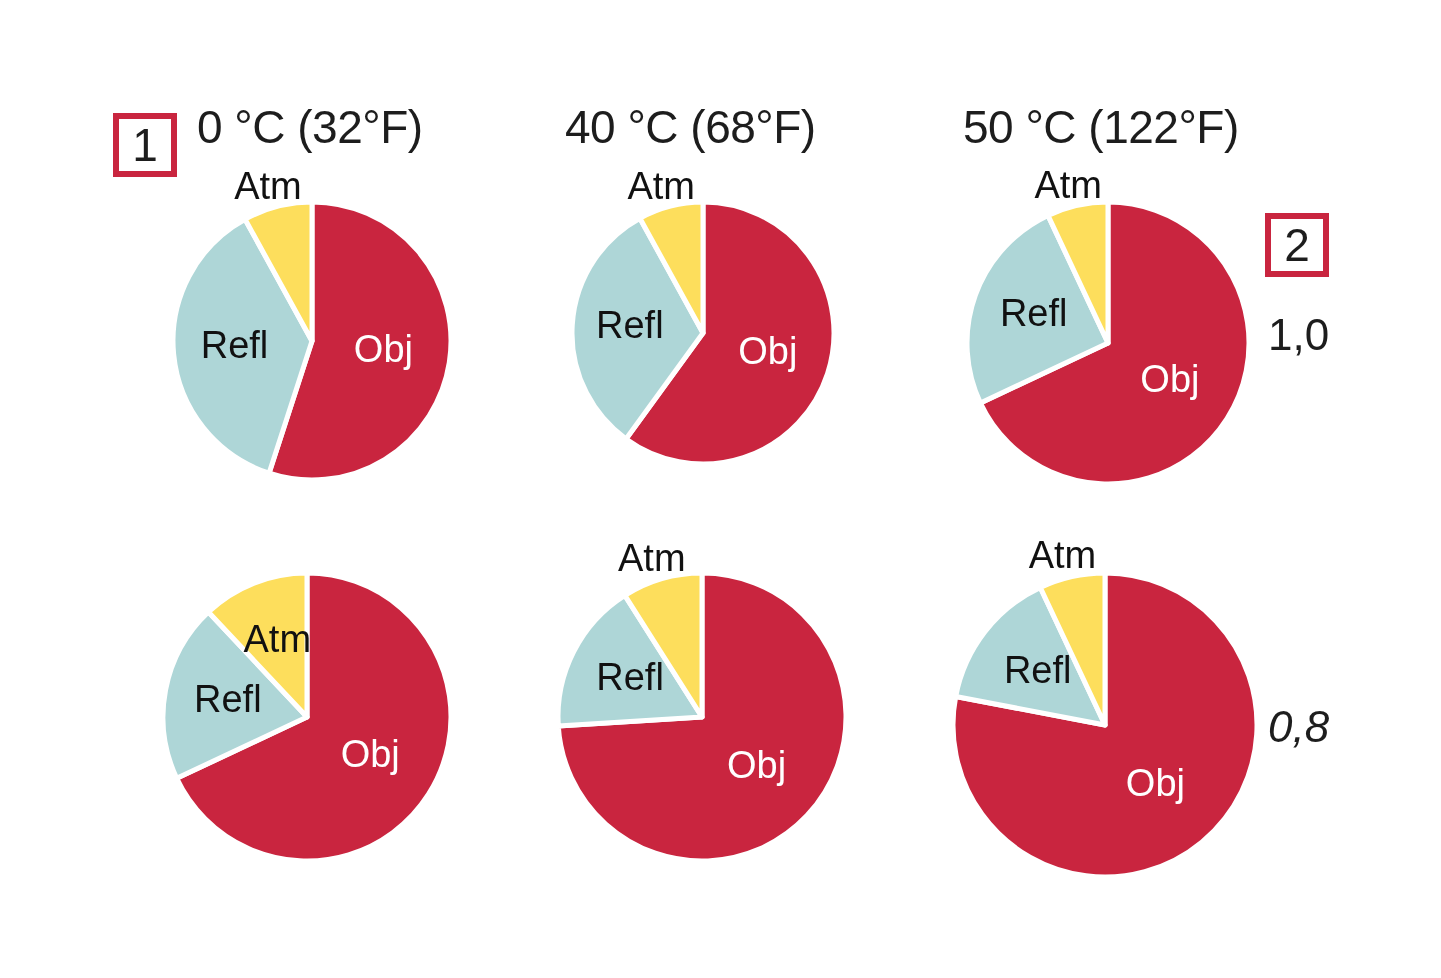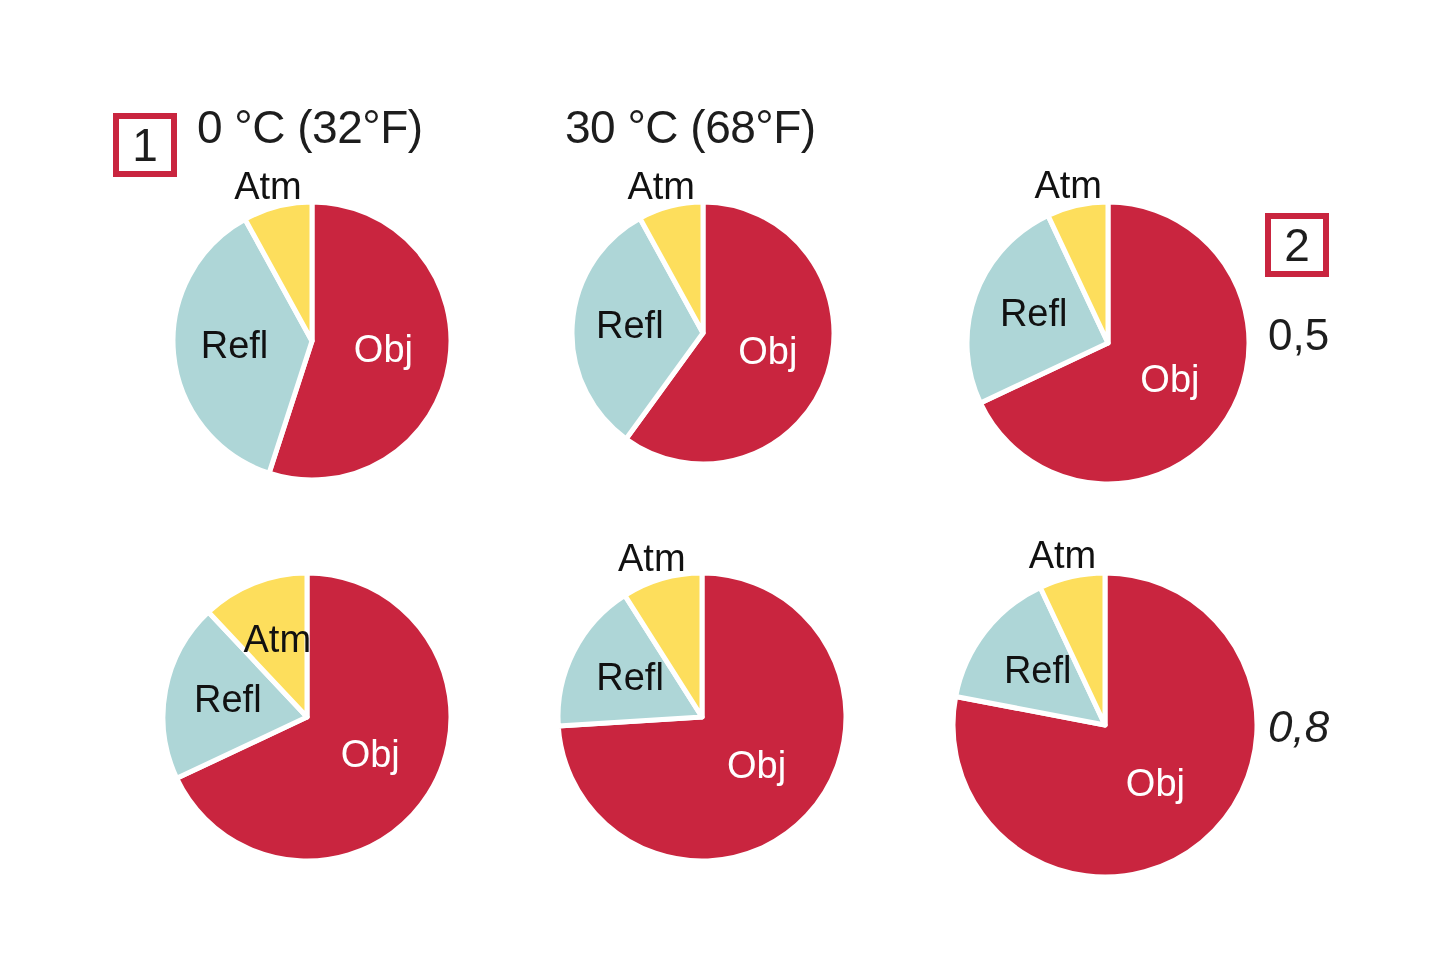--- a/index.html
+++ b/index.html
@@ -61,23 +61,24 @@
 
   <div class="callout" id="callout-1">
     <span>1</span>
   </div>
 
   <div class="callout" id="callout-2">
     <span>2</span>
   </div>
 
   <div class="col-header" id="col-header-0">0 °C (32°F)</div>
-  <div class="col-header" id="col-header-1">30 °C (68°F)</div>
+  <div class="col-header" id="col-header-1">40 °C (68°F)</div>
+  <div class="col-header" id="col-header-2">50 °C (122°F)</div>
 
-  <div class="row-label" id="row-label-0">0,5</div>
+  <div class="row-label" id="row-label-0">1,0</div>
   <div class="row-label" id="row-label-1">0,8</div>
 
   <div id="pies">
       <div class="pie-wrap" style="left: 111px; top: 140px; width: 402px; height: 402px;">
         <svg width="402" height="402" viewBox="0 0 402 402">
           <path d="M 201 201 L 201 62 A 139 139 0 1 1 158.04663778188225 333.1968557650263 Z" fill="#C9253F" stroke="#FFFFFF" stroke-width="5" stroke-linejoin="round"></path>
           <path d="M 201 201 L 158.04663778188225 333.1968557650263 A 139 139 0 0 1 134.03623929986168 79.1933714739029 Z" fill="#AED6D7" stroke="#FFFFFF" stroke-width="5" stroke-linejoin="round"></path>
           <path d="M 201 201 L 134.03623929986168 79.1933714739029 A 139 139 0 0 1 201.00000000000009 62 Z" fill="#FDDE5C" stroke="#FFFFFF" stroke-width="5" stroke-linejoin="round"></path>
           <text x="272.4" y="212.3" class="slice-label on-dark">Obj</text>
           <text x="123.5" y="208.3" class="slice-label on-light">Refl</text>

